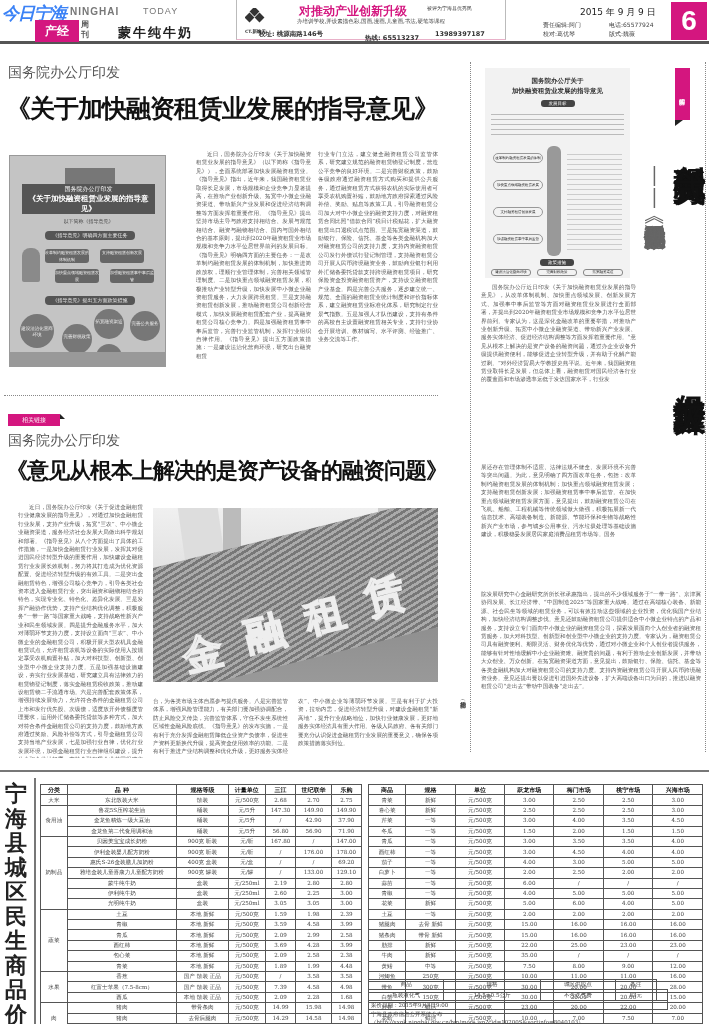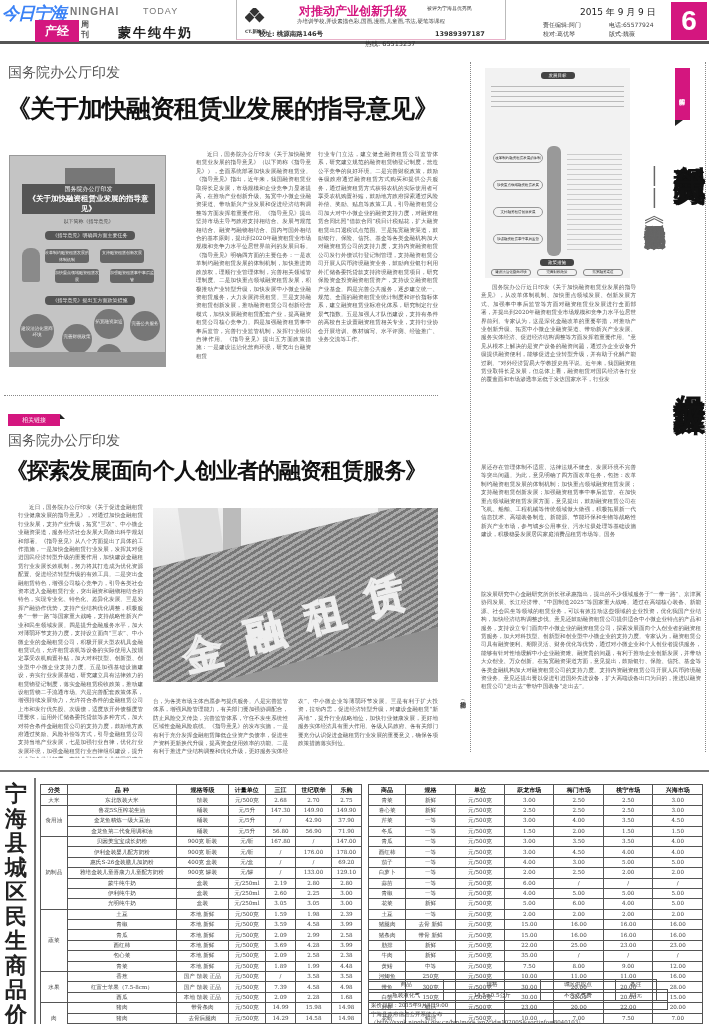--- a/index.html
+++ b/index.html
@@ -12,21 +12,21 @@
 .logo-en2{left:143px;top:6px;font-size:9px;color:#777;font-weight:normal;letter-spacing:1px;font-family:"Liberation Sans",sans-serif}
 .pill{left:35px;top:20px;width:44px;height:22px;background:#d4167f;color:#fff;font-size:12px;text-align:center;line-height:22px;font-weight:bold}
 .zk{left:81px;top:20px;font-size:8px;color:#555;font-weight:bold;line-height:10px;width:10px}
 .jjgc{left:118px;top:24px;font-size:13px;font-family:"DejaVu Serif",serif;font-weight:bold;color:#222;letter-spacing:2px}
 .ad{left:236px;top:0;width:270px;height:40px;border-left:1px solid #bbb;border-right:1px solid #bbb;border-bottom:1px solid #e8b0c8}
 .ad-logo{left:8px;top:8px;width:24px;height:20px}
 .ad-title{left:62px;top:3px;font-size:12px;color:#d4167f;font-weight:bold}
 .ad-sub{left:190px;top:5px;font-size:5px;color:#444}
 .ad-line{left:60px;top:18px;font-size:5.5px;color:#444;white-space:nowrap}
 .ad-addr{left:20px;top:30px;font-size:6.5px;color:#333;font-weight:bold}
-.ad-tel{left:120px;top:40px;font-size:6.5px;color:#333;font-weight:normal}
+.ad-tel{left:120px;top:34px;font-size:6.5px;color:#333;font-weight:bold}
 .ad-tel2{left:200px;top:30px;font-size:6.5px;color:#333;font-weight:bold}
 .date{left:580px;top:6px;font-size:9px;color:#222}
 .ed1{left:543px;top:21px;font-size:6px;color:#444}
 .ed2{left:543px;top:30px;font-size:6px;color:#444}
 .ed3{left:609px;top:21px;font-size:6px;color:#444}
 .ed4{left:609px;top:30px;font-size:6px;color:#444}
 .pgno{left:671px;top:2px;width:36px;height:38px;background:#d4167f;color:#fff;font-size:28px;font-weight:bold;text-align:center;line-height:38px;font-family:"Liberation Sans",sans-serif}
 
 .kicker{font-family:"DejaVu Sans",sans-serif;color:#555;font-size:14px}
 .headline{font-family:"DejaVu Sans",sans-serif;font-weight:bold;color:#111;font-size:24px;letter-spacing:-1px;white-space:nowrap}
@@ -106,20 +106,24 @@
 
 <div class="abs col" style="left:196px;top:150px;width:115px;height:215px">近日，国务院办公厅印发《关于加快融资租赁业发展的指导意见》（以下简称《指导意见》），全面系统部署加快发展融资租赁业。《指导意见》指出，近年来，我国融资租赁业取得长足发展，市场规模和企业竞争力显著提高，在推动产业创新升级、拓宽中小微企业融资渠道、带动新兴产业发展和促进经济结构调整等方面发挥着重要作用。《指导意见》提出坚持市场主导与政府支持相结合、发展与规范相结合、融资与融物相结合、国内与国外相结合的基本原则，提出到2020年融资租赁业市场规模和竞争力水平位居世界前列的发展目标。《指导意见》明确四方面的主要任务：一是改革制约融资租赁发展的体制机制，加快推进简政放权，理顺行业管理体制，完善相关领域管理制度。二是加快重点领域融资租赁发展，积极推动产业转型升级，加快发展中小微企业融资租赁服务，大力发展跨境租赁。三是支持融资租赁创新发展，推动融资租赁公司创新经营模式，加快发展融资租赁配套产业，提高融资租赁公司核心竞争力。四是加强融资租赁事中事后监管，完善行业监管机制，发挥行业组织自律作用。《指导意见》提出五方面政策措施：一是建设法治化营商环境，研究出台融资租赁</div>
 <div class="abs col" style="left:318px;top:150px;width:120px;height:215px;text-indent:0">行业专门立法，建立健全融资租赁公司监管体系，研究建立规范的融资租赁物登记制度，营造公平竞争的良好环境。二是完善财税政策，鼓励各级政府通过融资租赁方式购买和提供公共服务，通过融资租赁方式获得农机的实际使用者可享受农机购置补贴，鼓励地方政府探索通过风险补偿、奖励、贴息等政策工具，引导融资租赁公司加大对中小微企业的融资支持力度，对融资租赁合同比照“借款合同”税目计税贴花，扩大融资租赁出口退税试点范围。三是拓宽融资渠道，鼓励银行、保险、信托、基金等各类金融机构加大对融资租赁公司的支持力度，支持内资融资租赁公司发行外债试行登记制管理，支持融资租赁公司开展人民币跨境融资业务，鼓励商业银行利用外汇储备委托贷款支持跨境融资租赁项目，研究保险资金投资融资租赁资产，支持设立融资租赁产业基金。四是完善公共服务，逐步建立统一、规范、全面的融资租赁业统计制度和评价指标体系，建立融资租赁业标准化体系，研究制定行业景气指数。五是加强人才队伍建设，支持有条件的高校自主设置融资租赁相关专业，支持行业协会开展培训、教材编写、水平评测、经验推广、业务交流等工作。</div>
 
 <div class="abs vdot" style="left:470px;top:62px;height:316px"></div>
 <div class="abs hdot" style="left:4px;top:395px;width:434px"></div>
 <div class="abs vdot" style="left:705px;top:62px;height:690px"></div>
 <div class="abs vdot" style="left:470px;top:62px;height:690px"></div>
 
 <div class="abs" style="left:485px;top:68px;width:145px;height:210px;background:#f2f2f2">
+  <div style="text-align:center;font-size:6.5px;font-weight:bold;color:#333;padding-top:8px;line-height:10px">
+    <div>国务院办公厅关于</div>
+    <div>加快融资租赁业发展的指导意见</div>
+  </div>
   <div style="margin:4px auto;width:34px;height:7px;background:#444;color:#fff;font-size:4.5px;text-align:center;line-height:7px;border-radius:3px">发展目标</div>
   <div style="margin:2px 6px;height:26px;background:repeating-linear-gradient(#f2f2f2 0 3px,#bbb 3px 4px,#f2f2f2 4px 5px)"></div>
   <div class="abs" style="left:8px;top:85px;width:50px;height:10px;border:1px solid #999;border-radius:5px;font-size:3.5px;line-height:8px;text-align:center;overflow:hidden">改革制约融资租赁发展的体制机制</div>
   <div class="abs" style="left:8px;top:112px;width:50px;height:10px;border:1px solid #999;border-radius:5px;font-size:3.5px;line-height:8px;text-align:center;overflow:hidden">加快重点领域融资租赁发展</div>
   <div class="abs" style="left:8px;top:139px;width:50px;height:10px;border:1px solid #999;border-radius:5px;font-size:3.5px;line-height:8px;text-align:center;overflow:hidden">支持融资租赁创新发展</div>
   <div class="abs" style="left:8px;top:166px;width:50px;height:10px;border:1px solid #999;border-radius:5px;font-size:3.5px;line-height:8px;text-align:center;overflow:hidden">加强融资租赁事中事后监管</div>
   <div class="abs" style="left:62px;top:78px;width:14px;height:110px;background:#999;border-radius:6px"></div>
   <div class="abs" style="left:82px;top:82px;width:55px;height:100px;background:repeating-linear-gradient(#f2f2f2 0 4px,#ccc 4px 5px)"></div>
   <div class="abs" style="left:55px;top:191px;width:34px;height:7px;background:#444;color:#fff;font-size:4.5px;text-align:center;line-height:7px;border-radius:3px">政策措施</div>
   <div class="abs" style="left:6px;top:201px;width:40px;height:7px;border:1px solid #888;border-radius:3px;font-size:3.5px;text-align:center;line-height:5px;overflow:hidden">建设法治化营商环境</div>
@@ -134,21 +138,21 @@
 <div class="abs big-v" style="left:672px;top:370px;height:300px">促进产业转型升级</div>
 <div class="abs thin-v" style="left:642px;top:165px;height:450px">——专家解读《关于加快融资租赁业发展的指导意见》</div>
 
 <div class="abs col" style="left:481px;top:283px;width:155px;height:180px">国务院办公厅近日印发《关于加快融资租赁业发展的指导意见》，从改革体制机制、加快重点领域发展、创新发展方式、加强事中事后监管等方面对融资租赁业发展进行全面部署，并提出到2020年融资租赁业市场规模和竞争力水平位居世界前列。专家认为，这是深化金融改革的重要举措，对推动产业创新升级、拓宽中小微企业融资渠道、带动新兴产业发展、服务实体经济、促进经济结构调整等方面发挥着重要作用。“意见从根本上解决的是资产设备的融资问题，通过办企业设备升级提供融资便利，能够促进企业转型升级，并有助于化解产能过剩。”对外经济贸易大学教授史燕平说。近年来，我国融资租赁业取得长足发展，但总体上看，融资租赁对国民经济各行业的覆盖面和市场渗透率远低于发达国家水平，行业发</div>
 <div class="abs col" style="left:481px;top:463px;width:155px;height:130px;text-indent:0">展还存在管理体制不适应、法律法规不健全、发展环境不完善等突出问题。为此，意见明确了四方面改革任务，包括：改革制约融资租赁发展的体制机制；加快重点领域融资租赁发展；支持融资租赁创新发展；加强融资租赁事中事后监管。在加快重点领域融资租赁发展方面，意见提出，鼓励融资租赁公司在飞机、船舶、工程机械等传统领域做大做强，积极拓展新一代信息技术、高端装备制造、新能源、节能环保和生物等战略性新兴产业市场，参与城乡公用事业、污水垃圾处理等基础设施建设，积极稳妥发展居民家庭消费品租赁市场等。国务</div>
 <div class="abs col" style="left:481px;top:590px;width:220px;height:160px;text-indent:0">院发展研究中心金融研究所所长张承惠指出，提出的不少领域服务于“一带一路”、京津冀协同发展、长江经济带、“中国制造2025”等国家重大战略。通过在高端核心装备、新能源、社会民生等领域的租赁业务，可以有效拉动这些领域的企业投资，优化我国产业结构，加快经济结构调整步伐。意见还鼓励融资租赁公司提供适合中小微企业特点的产品和服务，支持设立专门面向中小微企业的融资租赁公司，探索发展面向个人创业者的融资租赁服务，加大对科技型、创新型和创业型中小微企业的支持力度。专家认为，融资租赁公司具有融资便利、期限灵活、财务优化等优势，通过对小微企业和个人创业者提供服务，能够有针对性地缓解中小企业融资难、融资贵的问题，有利于推动企业创新发展，并带动大众创业、万众创新。在拓宽融资渠道方面，意见提出，鼓励银行、保险、信托、基金等各类金融机构加大对融资租赁公司的支持力度。支持内资融资租赁公司开展人民币跨境融资业务。意见还提出要以促进引进国外先进设备，扩大高端设备出口为目的，推进以融资租赁公司“走出去”带动中国装备“走出去”。</div>
 
 <div class="abs tag" style="left:8px;top:414px;width:52px;height:12px">相关链接</div>
 <div class="abs" style="left:60px;top:414px;width:0;height:0;border-left:5px solid #222;border-top:5px solid transparent"></div>
 <div class="abs kicker" style="left:8px;top:432px">国务院办公厅印发</div>
-<div class="abs headline" style="left:6px;top:456px;font-size:22px">《探索发展面向个人创业者的融资租赁服务》</div>
+<div class="abs headline" style="left:6px;top:456px;font-size:22px">《意见从根本上解决的是资产设备的融资问题》</div>
 
 <div class="abs col" style="left:18px;top:503px;width:125px;height:255px">近日，国务院办公厅印发《关于促进金融租赁行业健康发展的指导意见》，对通过加快金融租赁行业发展，支持产业升级，拓宽“三农”、中小微企业融资渠道，服务经济社会发展大局做出科学规划和部署。《指导意见》从八个方面提出了具体的工作措施，一是加快金融租赁行业发展，发挥其对促进国民经济转型升级的重要作用，加快建设金融租赁行业发展长效机制，努力将其打造成为优化资源配置、促进经济转型升级的有效工具。二是突出金融租赁特色，增强公司核心竞争力，引导各类社会资本进入金融租赁行业，突出融资和融物相结合的特色，实现专业化、特色化、差异化发展。三是发挥产融协作优势，支持产业结构优化调整，积极服务“一带一路”等国家重大战略，支持战略性新兴产业和民生领域发展。四是提升金融服务水平，加大对薄弱环节支持力度，支持设立面向“三农”、中小微企业的金融租赁公司，积极开展大型农机具金融租赁试点，允许租赁农机等设备的实际使用人按规定享受农机购置补贴，加大对科技型、创新型、创业型中小微企业支持力度。五是加强基础设施建设，夯实行业发展基础，研究建立具有法律效力的租赁物登记制度，落实金融租赁税收政策，推动建设租赁物二手流通市场。六是完善配套政策体系，增强持续发展动力，允许符合条件的金融租赁公司上市和发行优先股、次级债，适度放开外债额度管理要求，运用外汇储备委托贷款等多种方式，加大对符合条件金融租赁公司的支持力度，鼓励地方政府通过奖励、风险补偿等方式，引导金融租赁公司支持当地产业发展，七是加强行业自律，优化行业发展环境，加强金融租赁行业自律组织建设，提升公众和企业认知度，支持金融租赁企业共同组建市场化的金融租赁登记流转平</div>
 
 <div class="abs photo" style="left:153px;top:508px;width:285px;height:174px">
   <div class="abs" style="left:30px;top:0;width:40px;height:75px;background:#ddd;transform:skewX(8deg)"></div>
   <div class="abs" style="left:70px;top:0;width:18px;height:85px;background:#bbb"></div>
   <div class="abs" style="left:225px;top:0;width:60px;height:60px;background:#ccc"></div>
   <div class="abs" style="left:0;top:60px;width:300px;height:130px;background:repeating-linear-gradient(160deg,#777 0 3px,#aaa 3px 6px);transform:skewY(-14deg);transform-origin:0 100%"></div>
   <div class="abs" style="left:30px;top:118px;font-size:40px;font-weight:bold;color:#9a9a9a;-webkit-text-stroke:1.5px #eee;transform:rotate(-14deg)">金</div>
   <div class="abs" style="left:92px;top:98px;font-size:40px;font-weight:bold;color:#9a9a9a;-webkit-text-stroke:1.5px #eee;transform:rotate(-14deg)">融</div>

